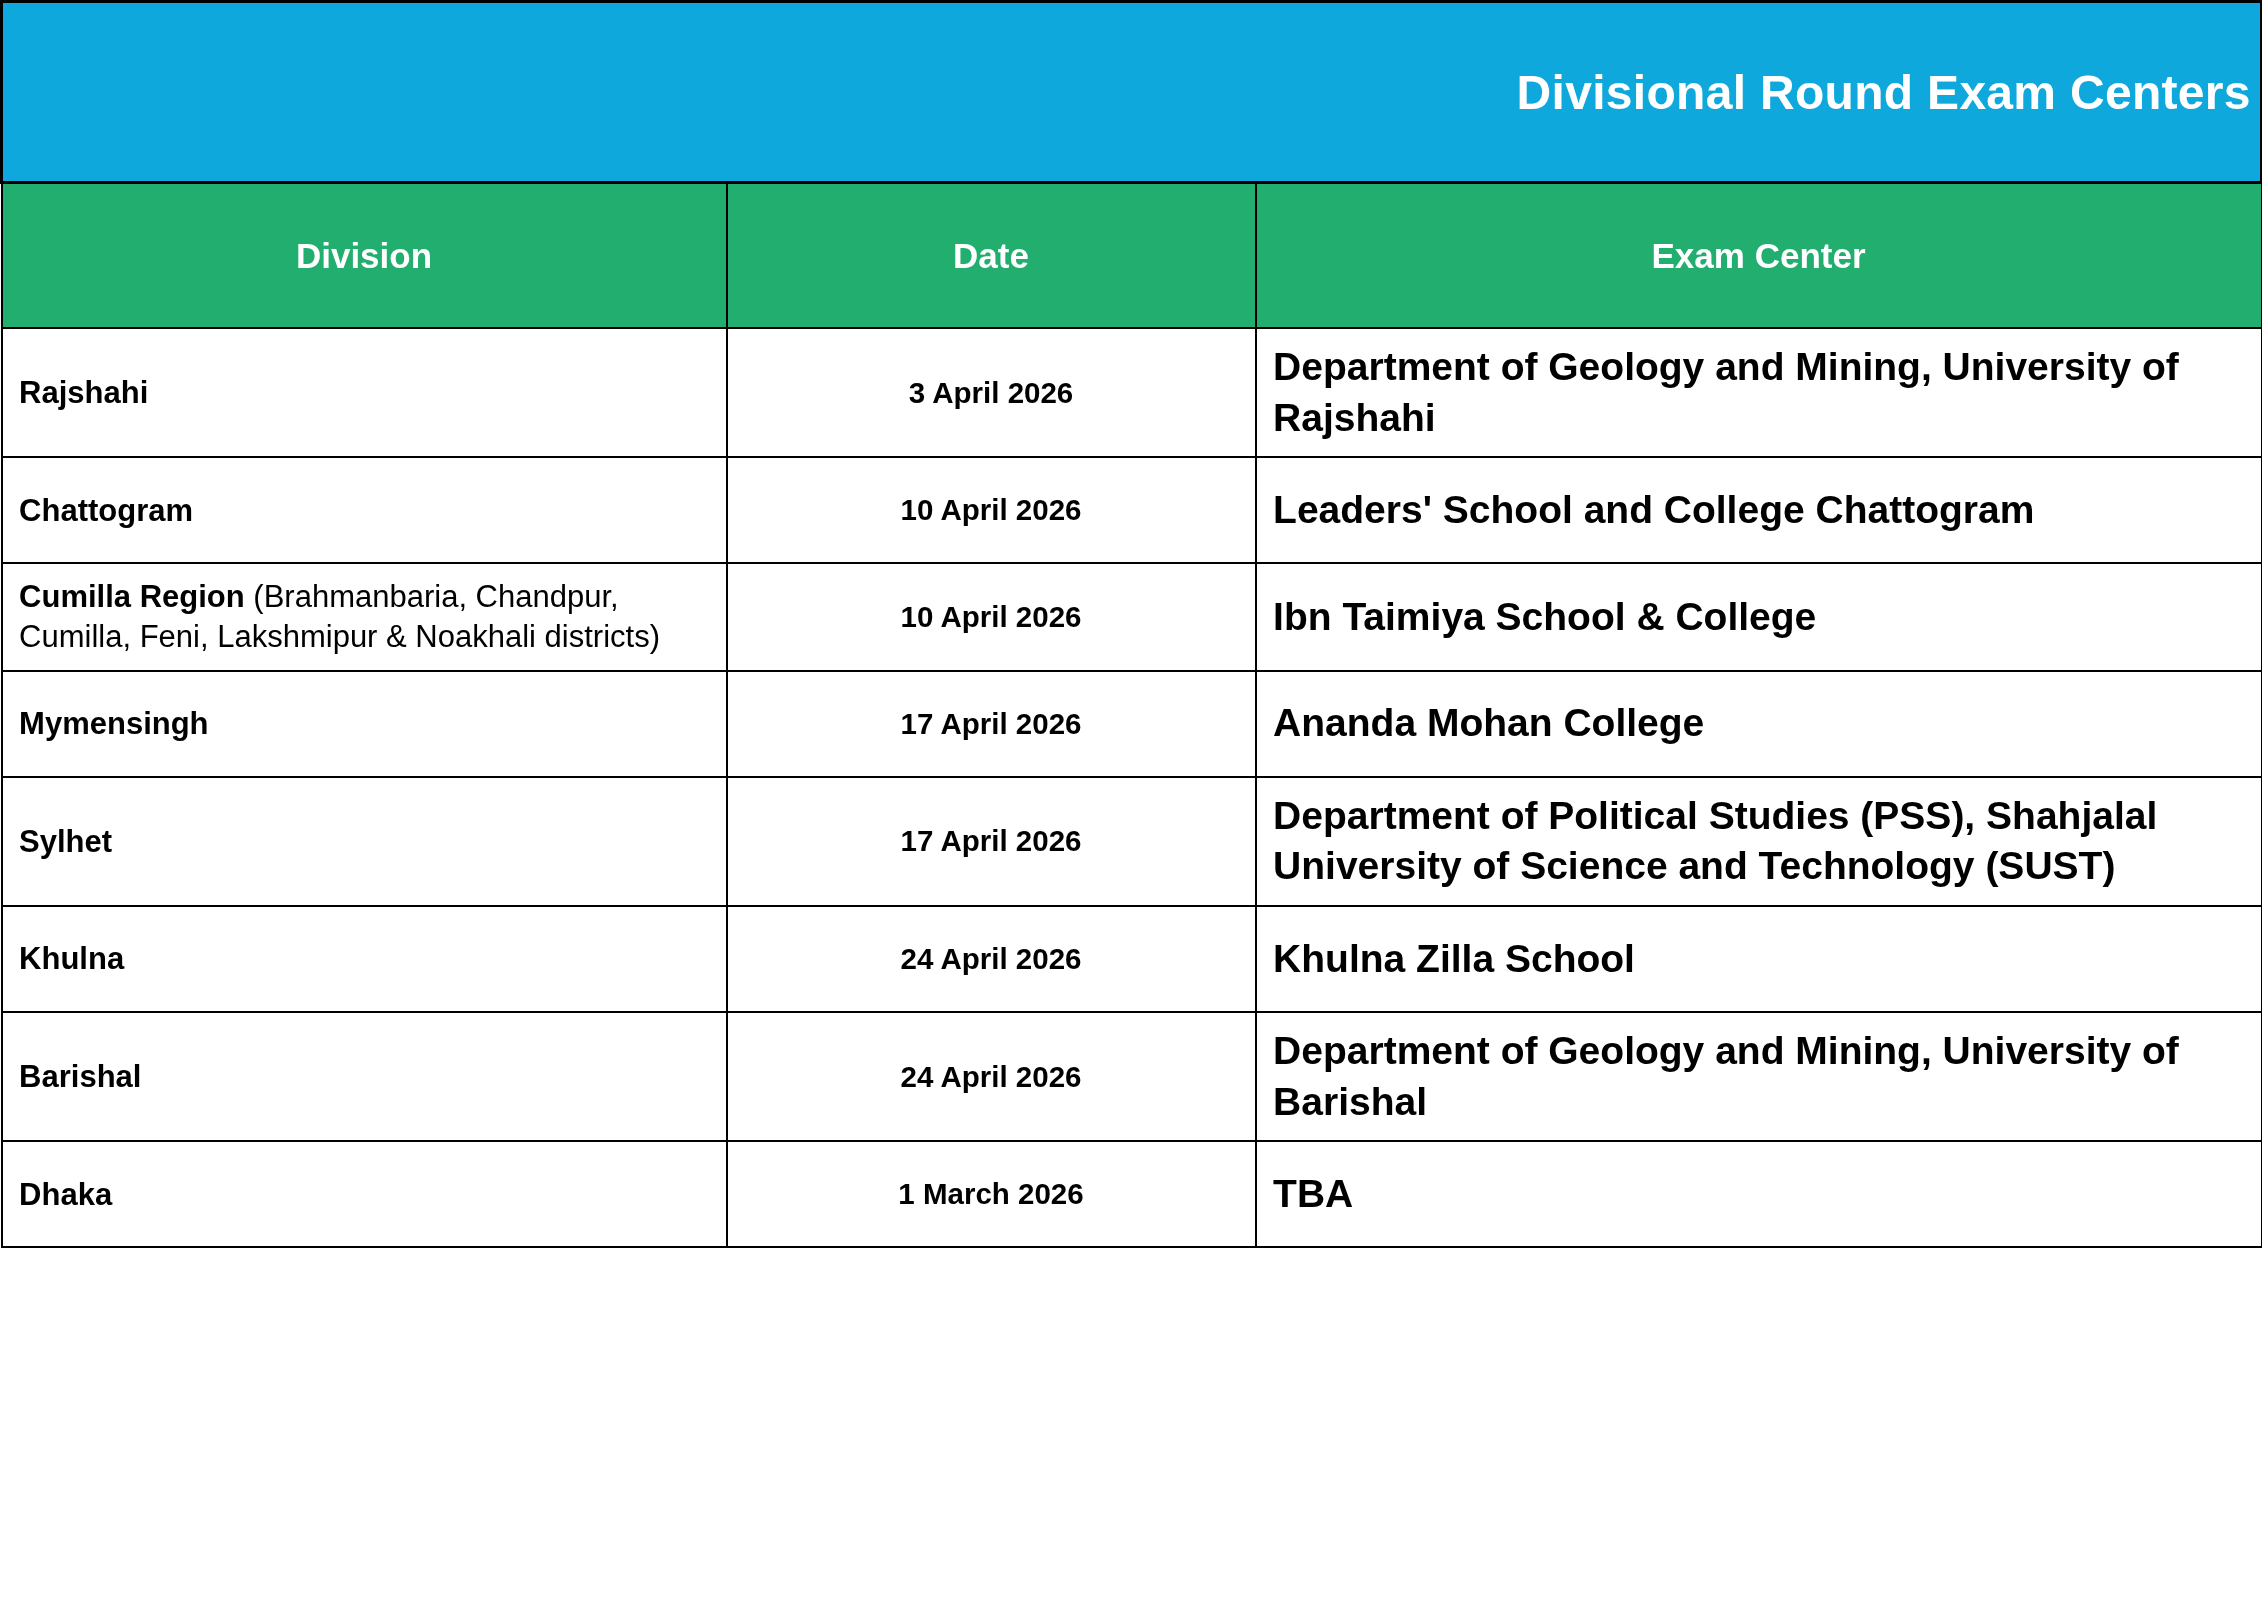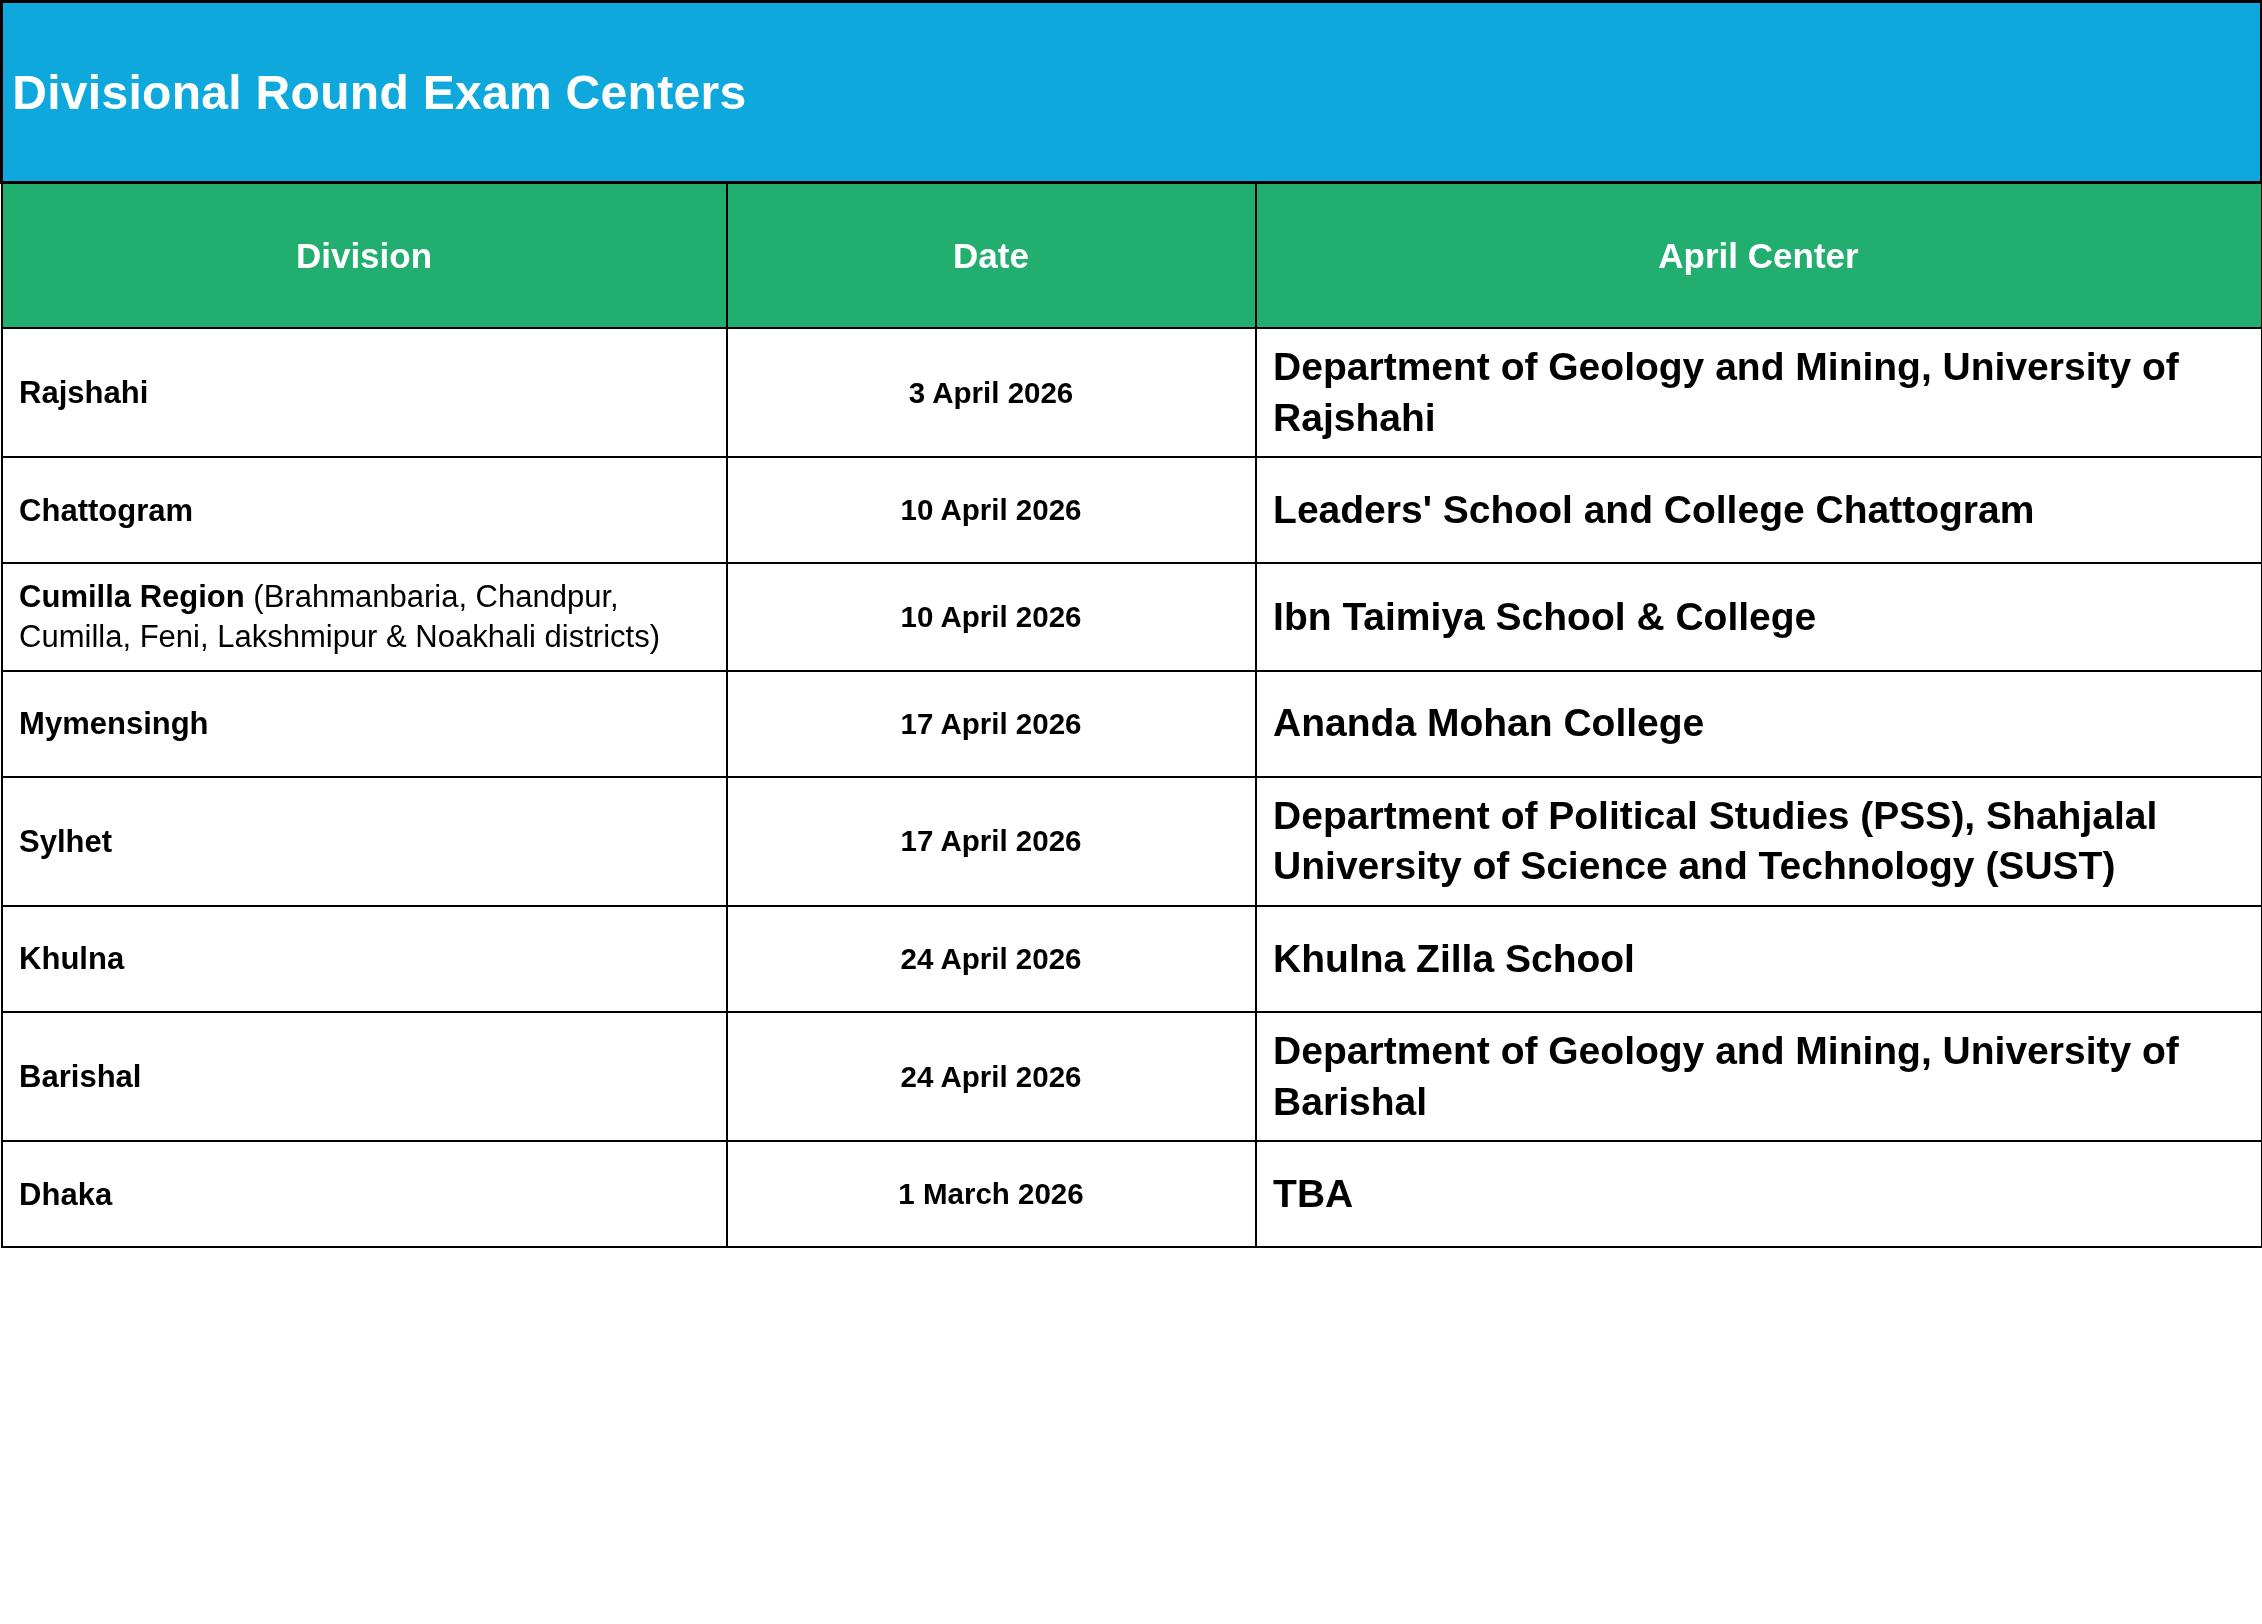--- a/index.html
+++ b/index.html
@@ -30,21 +30,21 @@
   col.c-division { width: 725px; }
   col.c-date     { width: 529px; }
   col.c-center   { width: 1006px; }
 
   
   tr.title-row > th {
     background: #0FA8DC;
     color: #ffffff;
     font-size: 48px;
     font-weight: bold;
-    text-align: left;
+    text-align: right;
     vertical-align: middle;
     height: 178px;
     border-top: 3.7px solid #000000;
     border-left: 3.7px solid #000000;
     border-right: 3.7px solid #000000;
     border-bottom: 3.7px solid #000000;
     padding: 0 9.2px;
     letter-spacing: 0.3px;
   }
 
@@ -107,21 +107,21 @@
       <col class="c-date">
       <col class="c-center">
     </colgroup>
     <thead>
       <tr class="title-row">
         <th colspan="3">Divisional Round Exam Centers</th>
       </tr>
       <tr class="head-row">
         <th>Division</th>
         <th>Date</th>
-        <th>April Center</th>
+        <th>Exam Center</th>
       </tr>
     </thead>
     <tbody>
         <tr class="data-row">
           <td class="cell-division"><span>Rajshahi</span></td>
           <td class="cell-date">3 April 2026</td>
           <td class="cell-center">Department of Geology and Mining, University of Rajshahi</td>
         </tr>
         <tr class="data-row">
           <td class="cell-division"><span>Chattogram</span></td>

